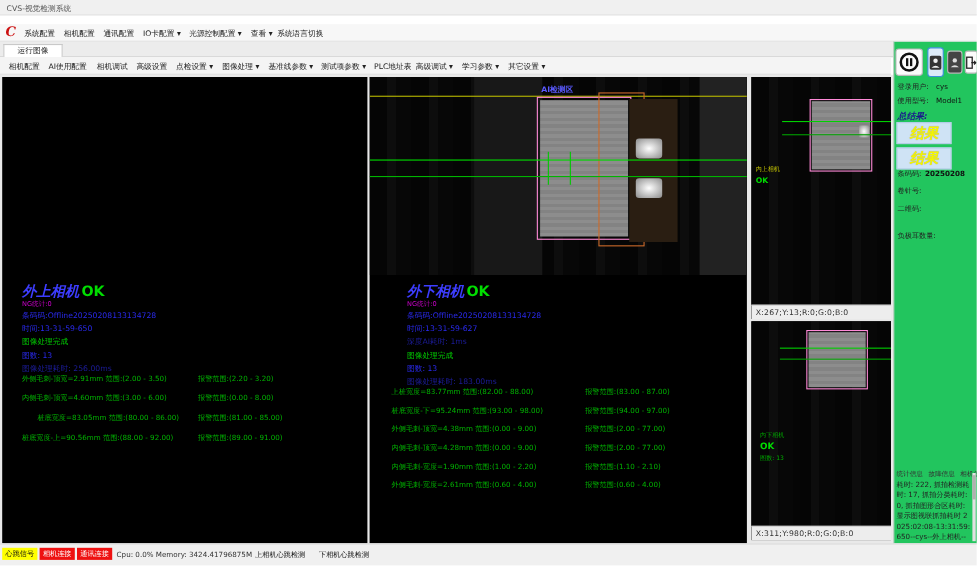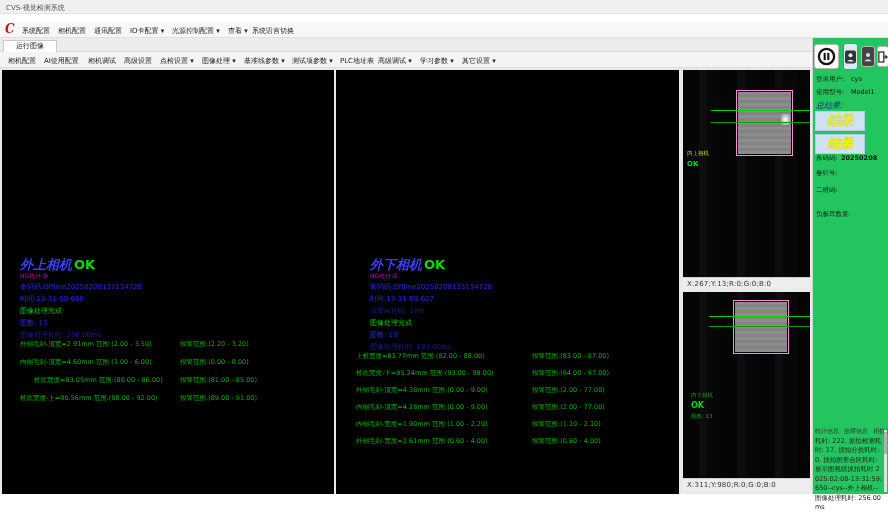--- a/index.html
+++ b/index.html
@@ -37,21 +37,21 @@
   .t-green { position:absolute; font-size:7px; color:#00cc00; white-space:nowrap; }
   .t-navy { position:absolute; font-size:7px; color:#1c1c9a; white-space:nowrap; }
   .t-meas { position:absolute; font-size:6.5px; color:#00b400; white-space:nowrap; }
 
   
   .sidebar { position:absolute; left:812px; top:38px; width:76px; height:456px; background:#22c55e; border-left:1px solid #d5d5d5; }
   .sb-btn { position:absolute; background:#fbfbfb; border:1px solid #b9b9b9; border-radius:3px; display:flex; align-items:center; justify-content:center; cursor:pointer; }
   .sb-btn.sel { border:1px solid #3c8fd9; background:#dceaf7; }
   .sb-label { position:absolute; font-size:6.5px; color:#222; white-space:nowrap; }
   .sb-value { position:absolute; font-size:6.5px; color:#111; white-space:nowrap; }
-  .sb-total { position:absolute; font-size:8px; font-weight:normal; font-style:italic; color:#1a1a8c;text-align:right; }
+  .sb-total { position:absolute; font-size:8px; font-weight:bold; font-style:italic; color:#1a1a8c;text-align:right; }
   .resultbox { position:absolute; left:2px; width:50px; height:20px; background:#cfe3f5; border:1px solid #b3cde6; display:flex; align-items:center; justify-content:center; }
   .resultbox span { font-size:13px; font-weight:bold; font-style:italic; color:#f5f500; text-shadow:0 0 1px #999; }
   .info-tabs { position:absolute; left:2px; font-size:6px; color:#333; white-space:nowrap; }
   .info-tabs b { font-weight:normal; margin-right:5px; cursor:pointer; }
   .info-text { position:absolute; left:2px; width:68px; font-size:6.5px; line-height:1.45; color:#222; word-break:break-all; }
   .sb-scroll { position:absolute; right:1px; width:3px; background:#e0e0e0; }
   .sb-scroll .thumb { position:absolute; left:0; width:3px; height:22px; background:#b0b0b0; }
 
   
   .statusbar { position:absolute; left:0; top:494px; width:888px; height:20px; background:#f0f0f0; border-top:1px solid #d8d8d8; }
@@ -115,20 +115,37 @@
       <span class="t-meas" style="left:178px; top:270px;">报警范围:(2.20 - 3.20)</span>
       <span class="t-meas" style="left:18px; top:288px;">内侧毛刺-顶宽=4.60mm 范围:(3.00 - 6.00)</span>
       <span class="t-meas" style="left:178px; top:288px;">报警范围:(0.00 - 8.00)</span>
       <span class="t-meas" style="left:18px; top:306px;margin-left:14px;">桩底宽度=83.05mm 范围:(80.00 - 86.00)</span>
       <span class="t-meas" style="left:178px; top:306px;">报警范围:(81.00 - 85.00)</span>
       <span class="t-meas" style="left:18px; top:324px;">桩底宽度-上=90.56mm 范围:(88.00 - 92.00)</span>
       <span class="t-meas" style="left:178px; top:324px;">报警范围:(89.00 - 91.00)</span>
     </div>
 
     <div class="view" style="left:336px; top:2px; width:343px; height:424px;">
+      <div class="photo" style="height:180px">
+        <div class="stripes"></div>
+        <div style="position:absolute; left:95px; top:0; width:62px; height:180px; background:#181818;"></div>
+        <div style="position:absolute; left:300px; top:0; width:43px; height:180px; background:#222;"></div>
+        <div class="hline" style="left:0; top:17px; width:343px; background:#b9b900;"></div>
+        <div style="position:absolute; left:152px; top:18px; width:86px; height:130px; border:1px solid #ff8ad8;"></div>
+        <div class="noiseblock" style="position:absolute; left:155px; top:21px; width:80px; height:124px;"></div>
+        <div style="position:absolute; left:208px; top:14px; width:42px; height:140px; border:1px solid #cc6a2a;"></div>
+        <div style="position:absolute; left:236px; top:20px; width:44px; height:130px; background:#2a1e12;"></div>
+        <div style="position:absolute; left:242px; top:56px; width:24px; height:18px; background:radial-gradient(#ffffff,#8a8a8a); border-radius:3px;"></div>
+        <div style="position:absolute; left:242px; top:92px; width:24px; height:18px; background:radial-gradient(#ffffff,#8a8a8a); border-radius:3px;"></div>
+        <div class="hline" style="left:0; top:75px; width:343px; background:#00e000;"></div>
+        <div class="hline" style="left:0; top:90px; width:343px; background:#00b400;"></div>
+        <div class="vline" style="left:162px; top:68px; height:30px; background:#00c800;"></div>
+        <div class="vline" style="left:182px; top:68px; height:30px; background:#00c800;"></div>
+        <span class="ov-blue" style="left:156px; top:7px; font-size:7px;">AI检测区</span>
+      </div>
       <div class="res-title" style="left:34px; top:186px;">
         <span>外下相机</span><span class="ok">OK</span>
       </div>
       <span class="t-ng" style="left:34px; top:202px;">NG统计:0</span>
       <span class="t-blue" style="left:34px; top:212px;">条码码:Offline20250208133134728</span>
       <span class="t-blue" style="left:34px; top:224px;">时间:13-31-59-627</span>
       <span class="t-navy" style="left:34px; top:236px;">深度AI耗时: 1ms</span>
       <span class="t-green" style="left:34px; top:248px;">图像处理完成</span>
       <span class="t-blue" style="left:34px; top:260px;">图数: 13</span>
       <span class="t-navy" style="left:34px; top:272px;">图像处理耗时: 183.00ms</span>
@@ -226,14 +243,22 @@
 
     <div class="info-tabs" style="top:389px;">
       <b>统计信息</b><b>故障信息</b><b>相机信息</b>
     </div>
     <div class="info-text" style="top:399px;">耗时: 222, 抓拍检测耗时: 17, 抓拍分类耗时: 0, 抓拍图形合区耗时: 显示图视联抓拍耗时 2025:02:08-13:31:59:650--cys--外上相机--图像处理耗时: 256.00ms</div>
     <div class="sb-scroll" style="top:392px; height:62px;">
         <div class="thumb" style="top:2px;"></div>
       </div>
   </div>
 
+  <div class="statusbar">
+    <span class="badge yellow" style="left:2px;">心跳信号</span>
+    <span class="badge red" style="left:36px;">相机连接</span>
+    <span class="badge red" style="left:70px;">通讯连接</span>
+    <span class="sb-text" style="left:106px;">Cpu: 0.0% Memory: 3424.41796875M</span>
+    <span class="sb-text" style="left:232px; color:#111;">上相机心跳检测</span>
+    <span class="sb-text" style="left:290px; color:#111;">下相机心跳检测</span>
+  </div>
 
 </div>
 
 </body></html>

